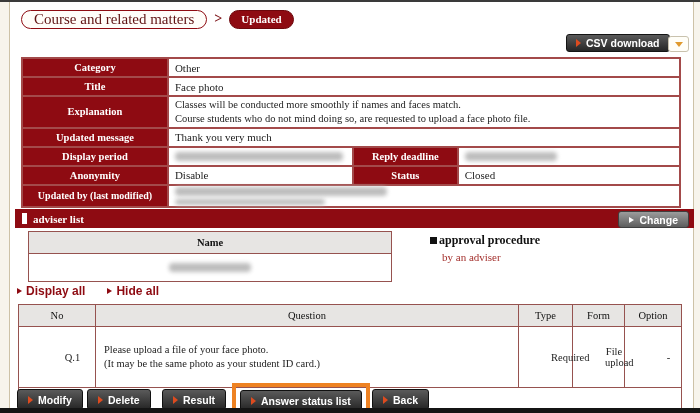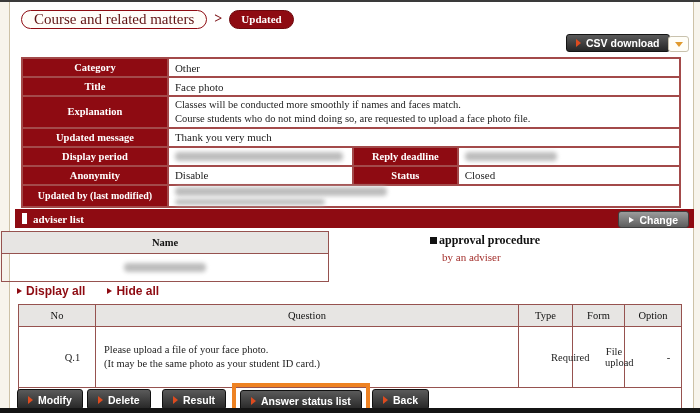--- a/index.html
+++ b/index.html
@@ -71,21 +71,21 @@
   .change-btn{
     position:absolute;right:5px;top:2px;height:15px;
     background:linear-gradient(#9c9c9c,#5d5d5d);border:1px solid #3f3f3f;border-radius:3px;
     color:#fff;font-family:"Liberation Sans",sans-serif;font-weight:bold;font-size:10.5px;
     display:flex;align-items:center;padding:0 10px;cursor:pointer;
   }
   .change-btn .tri{border-left-color:#fff;margin-right:5px;border-top-width:3.5px;border-bottom-width:3.5px;}
 
   
   table.name-table{
-    position:absolute;left:1px;top:231px;width:328px;z-index:10;
+    position:absolute;left:28px;top:231px;width:364px;z-index:10;
     border-collapse:collapse;font-size:11px;
   }
   table.name-table th,table.name-table td{border:1px solid #96524f;}
   table.name-table th{background:#e7e5e3;color:#111;font-weight:bold;font-size:10.5px;height:19px;}
   table.name-table td{height:25px;text-align:center;}
   .name-blob{width:82px;margin:0 auto;}
 
   
   .approval{position:absolute;left:430px;top:233px;z-index:10;}
   .approval-head{display:flex;align-items:center;color:#111;font-weight:bold;font-size:12px;}

